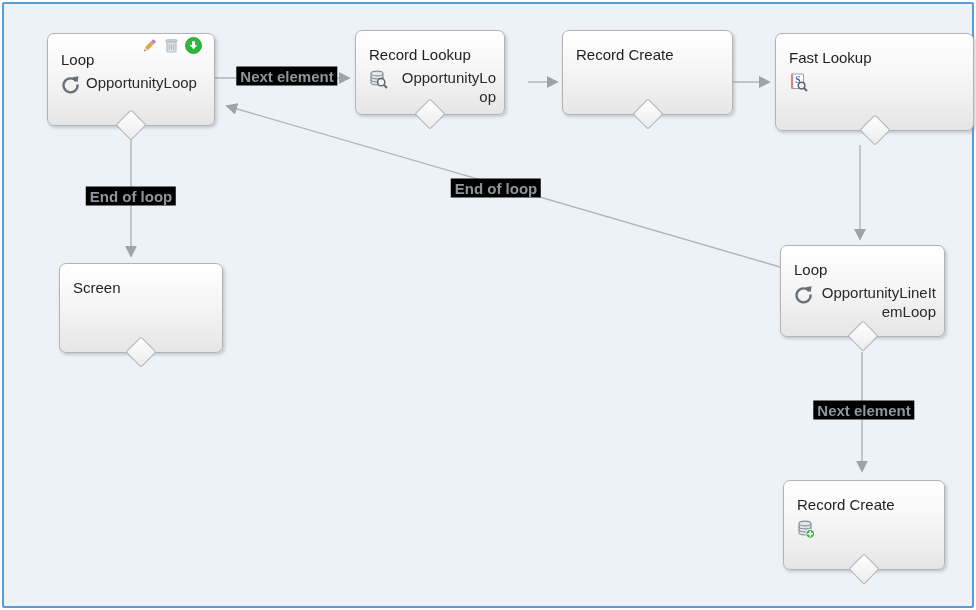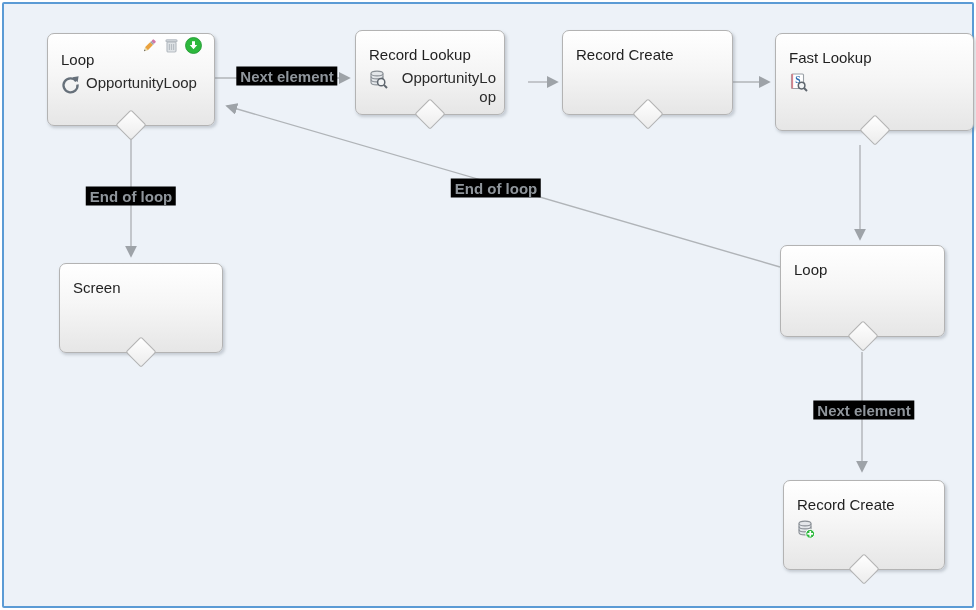--- a/index.html
+++ b/index.html
@@ -136,20 +136,27 @@
     <div class="diamond"></div>
   </div>
 
   <div class="flow-node" id="n-screen">
     <div class="node-title">Screen</div>
     <div class="diamond"></div>
   </div>
 
   <div class="flow-node" id="n-loop2">
     <div class="node-title">Loop</div>
+    <div class="node-body">
+      <svg class="node-icon" viewBox="0 0 21 21">
+        <path d="M16.2 7.2 A7 7 0 1 0 17.5 10.5" fill="none" stroke="#66707a" stroke-width="2.4"></path>
+        <path d="M12.5 3.2 L18.6 2.2 L17.6 8.3 z" fill="#66707a"></path>
+      </svg>
+      <span class="node-name">OpportunityLineItemLoop</span>
+    </div>
     <div class="diamond"></div>
   </div>
 
   <div class="flow-node" id="n-rcreate2">
     <div class="node-title">Record Create</div>
     <div class="node-body">
       <svg class="node-icon" viewBox="0 0 21 21">
         <g stroke="#8a9096" stroke-width="1.1" fill="#e4e7ea">
           <path d="M3 4.5 v9 a6 2.4 0 0 0 12 0 v-9"></path>
           <ellipse cx="9" cy="4.5" rx="6" ry="2.4"></ellipse>

